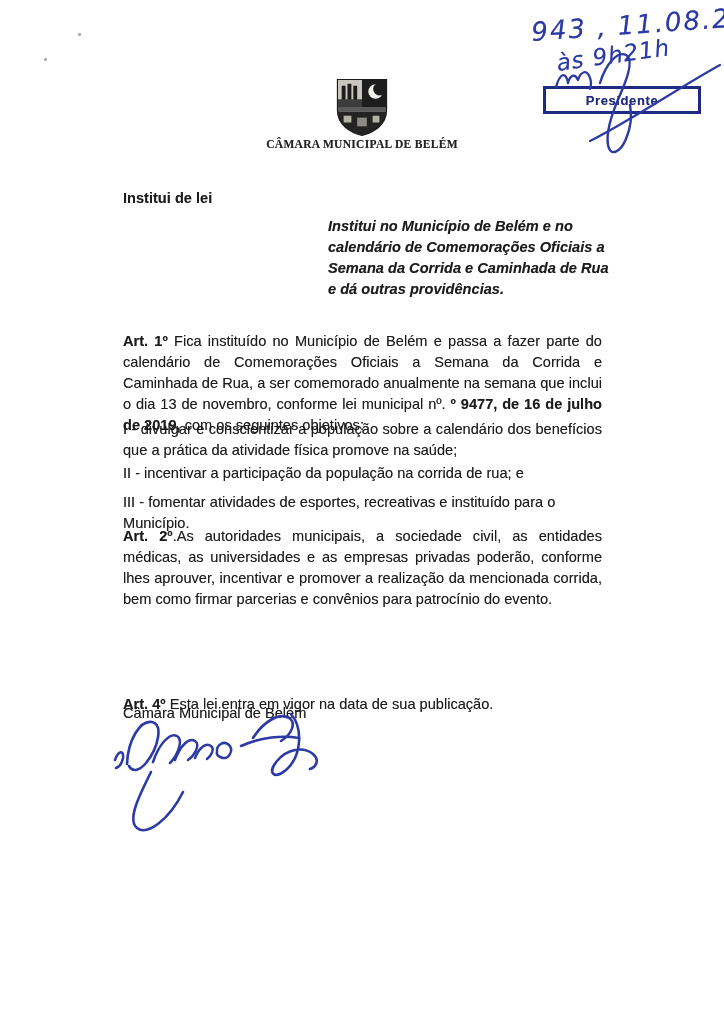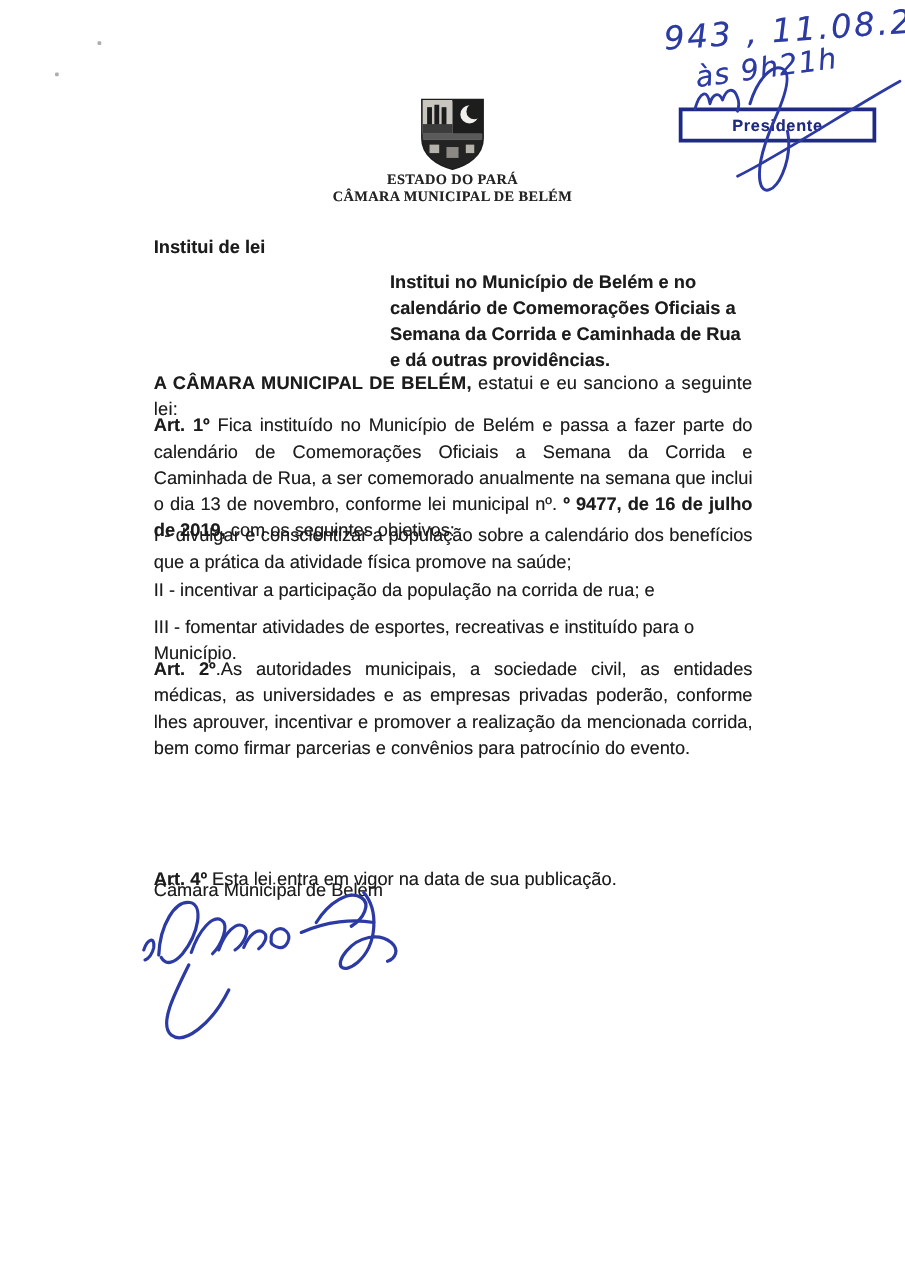--- a/index.html
+++ b/index.html
@@ -36,21 +36,21 @@
     position:absolute; left:543px; top:86px; width:158px; height:28px;
     border:3px solid #1f2a85; display:flex; align-items:center; justify-content:center;
     color:#1f2a85; font-weight:700; font-size:13px; letter-spacing:.6px;
     background:transparent;
   }
   svg.ink { position:absolute; pointer-events:none; z-index:6; }
   .ink path { fill:none; stroke:#2c3aa4; stroke-linecap:round; stroke-linejoin:round; }
 
   
   .doc-type  { top:188px; font-weight:700; }
-  .epigraph  { top:216px; left:312px; width:292px; font-weight:700; }
+  .epigraph  { top:216px; left:328px; width:292px; font-weight:700;font-style:italic; }
   .preamble  { top:297px; text-align:justify; text-align-last:justify; letter-spacing:.2px; }
   .art-1     { top:331px; }
   .item-1    { top:419px; }
   .item-2    { top:463px; }
   .item-3    { top:492px; }
   .art-2     { top:526px; }
   .art-3     { top:611px; }
   .art-4     { top:674px;margin-top:20px; }
   .closing   { top:703px; }
   .sig-line  { top:771px; left:117px; width:300px; font-weight:700; }
@@ -97,29 +97,27 @@
       <circle cx="46" cy="11.5" r="6.5" fill="#1d1d1d"></circle>
       <rect x="3" y="30" width="50" height="5" fill="#5a5a5a"></rect>
       <rect x="3" y="35" width="50" height="25" fill="#232323"></rect>
       <rect x="9" y="39" width="8" height="7" fill="#b5b2ac"></rect>
       <rect x="23" y="41" width="10" height="9" fill="#8d8a85"></rect>
       <rect x="39" y="39" width="7" height="7" fill="#b5b2ac"></rect>
     </g>
   </svg>
 
   <div class="org">
-    <div>ESTADO DO PARÁ</div>
     <div>CÂMARA MUNICIPAL DE BELÉM</div>
   </div>
 
   <div class="block doc-type">Institui de lei</div>
 
   <div class="block epigraph">Institui no Município de Belém e no calendário de Comemorações Oficiais a Semana da Corrida e Caminhada de Rua e dá outras providências.</div>
 
-  <p class="block preamble"><b>A CÂMARA MUNICIPAL DE BELÉM,</b><span> estatui e eu sanciono a seguinte lei:</span></p>
 
   <p class="block just art-1"><b>Art. 1º</b><span> Fica instituído no Município de Belém e passa a fazer parte do calendário de Comemorações Oficiais a Semana da Corrida e Caminhada de Rua, a ser comemorado anualmente na semana que inclui o dia 13 de novembro, conforme lei municipal nº. </span><b>º 9477, de 16 de julho de 2019,</b><span> com os seguintes objetivos:</span></p>
 
   <p class="block just item-1">I - divulgar e conscientizar a população sobre a calendário dos benefícios que a prática da atividade física promove na saúde;</p>
   <p class="block item-2">II - incentivar a participação da população na corrida de rua; e</p>
   <p class="block item-3">III - fomentar atividades de esportes, recreativas e instituído para o Município.</p>
 
   <p class="block just art-2"><b>Art. 2º</b><span>.As autoridades municipais, a sociedade civil, as entidades médicas, as universidades e as empresas privadas poderão, conforme lhes aprouver, incentivar e promover a realização da mencionada corrida, bem como firmar parcerias e convênios para patrocínio do evento.</span></p>
 
 

